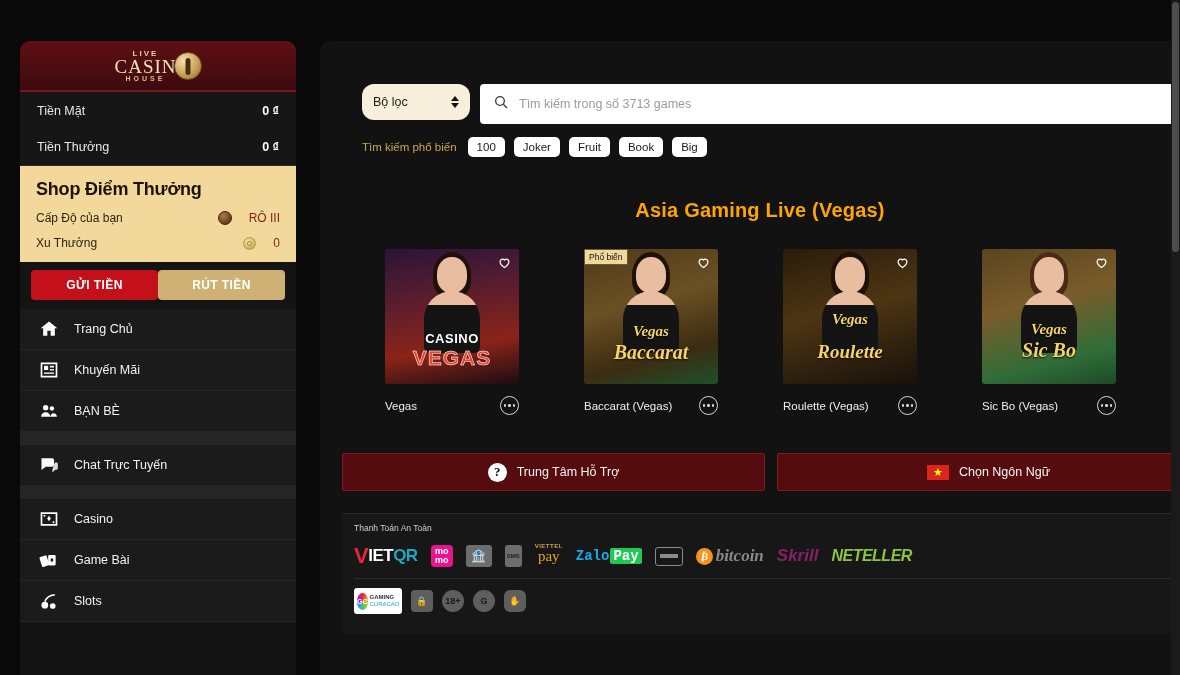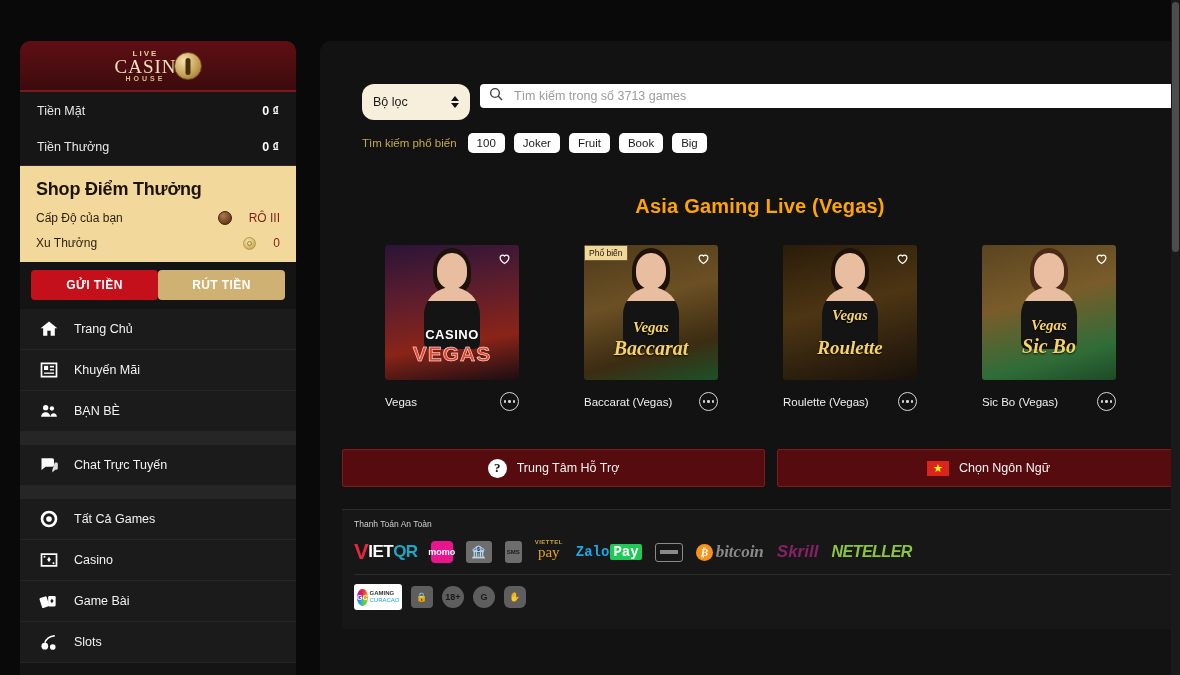--- a/index.html
+++ b/index.html
@@ -115,22 +115,22 @@
     width: 108px; height: 36px; background: #f7efdc; border: none; border-radius: 12px;
     display: flex; align-items: center; justify-content: space-between;
     padding: 0 11px; font-size: 12.5px; color: #1a1a1a; cursor: pointer;
   }
   .spin { display: flex; flex-direction: column; gap: 2px; line-height: 0; }
   .spin i { display:block; width:0;height:0; border-left:4px solid transparent; border-right:4px solid transparent; }
   .spin .up { border-bottom: 5px solid #111; }
   .spin .dn { border-top: 5px solid #111; }
 
   .search-box {
-    flex: 1; height: 24px; background: #ffffff; border-radius: 4px;
-    display: flex; align-items: center; padding: 0 8px; gap: 10px;
+    flex: 1; height: 40px; background: #ffffff; border-radius: 4px;
+    display: flex; align-items: center; padding: 0 13px; gap: 10px;
   }
   .search-box svg { width: 16px; height: 16px; stroke: #3a3a3a; fill: none; stroke-width: 2; }
   .search-box input {
     border: none; outline: none; flex: 1; font-size: 12.5px;
     color: #222; font-family: "Liberation Sans", sans-serif; background: transparent;
   }
   .search-box input::placeholder { color: #9b9b9b; }
 
   .tags { display: flex; align-items: center; gap: 9px; padding: 13px 0 0 42px; }
   .tags-label { color: #c9a84c; font-size: 11.5px; margin-right: 2px; }
@@ -235,21 +235,21 @@
   }
   .cert-row { display:flex; align-items:center; gap: 9px; margin-top: 9px; }
 
   .pay { display:flex; align-items:center; height: 26px; }
   .p-vietqr { font-size: 17px; font-weight: bold; letter-spacing: -.5px; }
   .p-vietqr .v { color:#e8253c; font-size:22px; }
   .p-vietqr .i { color:#fff; }
   .p-vietqr .qr { color:#1ea7c4; }
   .p-momo {
     background:#e8158f; color:#fff; font-size:9px; font-weight:bold;
-    width:22px;height:22px;border-radius:4px;display:flex;
+    width:22px;height:22px;border-radius:4px;display:flex;flex-direction:column;
     align-items:center;justify-content:center;line-height:9px;
   }
   .p-bank {
     width:26px;height:22px;background:#6d6d6d;border-radius:3px;display:flex;
     align-items:center;justify-content:center;color:#1a1a1a;font-size:12px;
   }
   .p-sms {
     width:17px;height:22px;background:#6d6d6d;border-radius:3px;display:flex;
     align-items:center;justify-content:center;color:#1a1a1a;font-size:6px;font-weight:bold;
   }
@@ -389,29 +389,20 @@
         <svg viewBox="0 0 24 24">
             <path d="M3 4h13a2 2 0 012 2v6a2 2 0 01-2 2H8l-5 4z"></path>
             <path d="M19 9h2a1.6 1.6 0 011.6 1.6v5.4A1.6 1.6 0 0121 17.6h-1.4L16 21v-3.4z" opacity=".85"></path>
           </svg>
       </span>
       <span class="nav-label">Chat Trực Tuyến</span>
     </div>
 
     <div class="nav-gap"></div>
 
-    <div class="nav-item">
-      <span class="ico">
-        <svg viewBox="0 0 24 24">
-            <path d="M12 2a10 10 0 100 20 10 10 0 000-20zm0 3.2a6.8 6.8 0 110 13.6 6.8 6.8 0 010-13.6z"></path>
-            <circle cx="12" cy="12" r="3.4"></circle>
-          </svg>
-      </span>
-      <span class="nav-label">Tất Cả Games</span>
-    </div>
 
     <div class="nav-item">
       <span class="ico">
         <svg viewBox="0 0 24 24">
             <path d="M3 5h18v14H3z" fill="none" stroke="#fff" stroke-width="2"></path>
             <path d="M12 8l2.2 3.3L12 14.6 9.8 11.3z"></path>
             <circle cx="6.6" cy="8" r="1.2"></circle>
             <circle cx="17.4" cy="16" r="1.2"></circle>
           </svg>
       </span>

